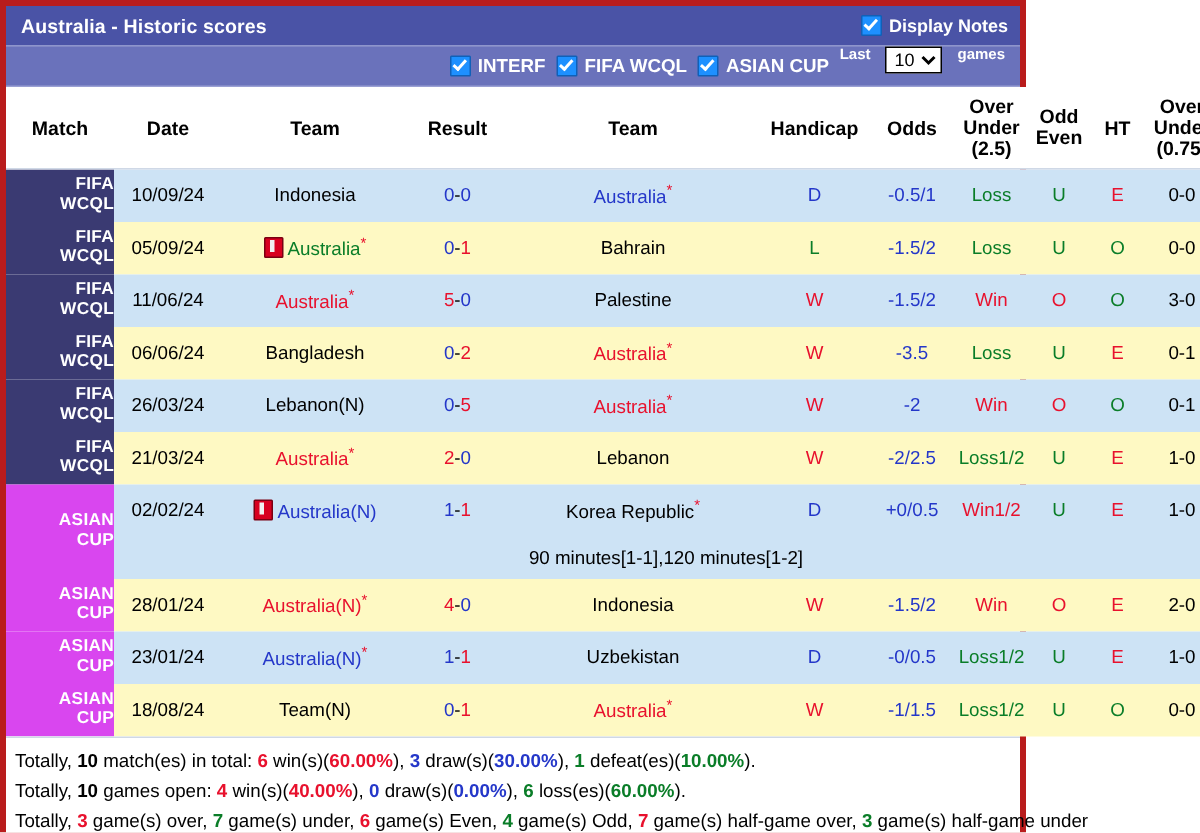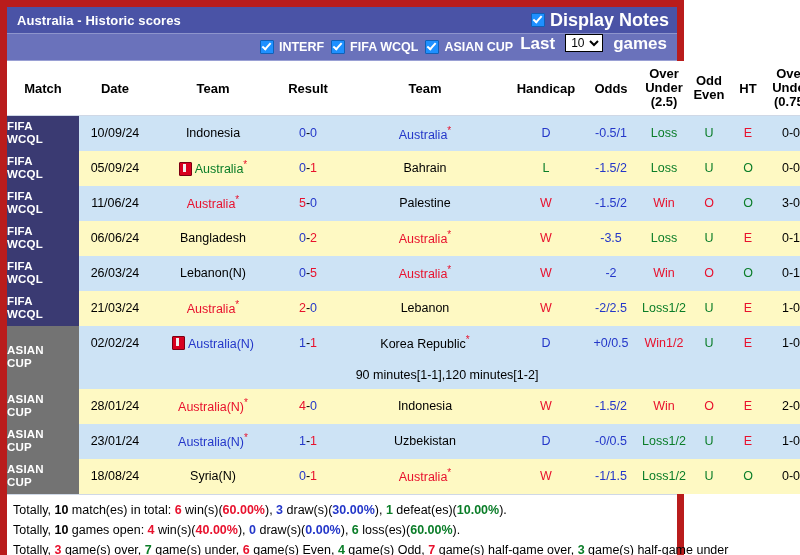--- a/index.html
+++ b/index.html
@@ -4,41 +4,41 @@
 <style>
   html,body{margin:0;padding:0;}
   body{
     width:800px;height:555px;
     background:#ffffff;
     font-family:"Liberation Sans", sans-serif;
     font-size:12px;
     color:#000;
     overflow:hidden;
   }
-  .wrap{width:684px;height:555px;position:relative;box-sizing:border-box;border:7px solid #b91c1c;}
+  .wrap{width:684px;height:555px;position:relative;box-sizing:border-box;border:4px solid #b91c1c;}
 
   
   .titlebar{
     height:27px;background:#4a53a6;
     display:flex;align-items:center;justify-content:space-between;
     padding:0 8px 0 10px;box-sizing:border-box;
     border-bottom:1px solid #8e95cc;
   }
   .titlebar .ttl{color:#fff;font-weight:bold;font-size:13px;letter-spacing:.1px;}
-  .notes{display:flex;align-items:center;gap:5px;color:#fff;font-weight:bold;font-size:18px;}
+  .notes{display:flex;align-items:center;gap:5px;color:#fff;font-weight:bold;font-size:12px;}
 
   
   .filterbar{
     height:27px;background:#6a72bb;
     display:flex;justify-content:flex-end;
     padding:0 10px 0 0;box-sizing:border-box;gap:7px;
     border-bottom:1px solid #9aa0d4;
   }
   .filterbar .f{display:flex;align-items:center;gap:5px;color:#fff;font-weight:bold;font-size:12.5px;}
-  .filterbar .lastlbl,.filterbar .gameslbl{color:#fff;font-weight:bold;font-size:17px;}
+  .filterbar .lastlbl,.filterbar .gameslbl{color:#fff;font-weight:bold;font-size:10px;}
   .sel{
     font-family:"Liberation Sans",sans-serif;font-size:12px;
     border:1px solid #000;background:#fff;padding:0 1px;height:18px;
     margin:0 3px;
   }
 
   
   .cb{
     width:12px;height:12px;background:#1e90ff;border:1px solid #1060b8;
     display:inline-block;position:relative;border-radius:1px;flex:none;
@@ -58,24 +58,24 @@
   .ou small{display:block;font-weight:bold;font-size:13px;line-height:14px;}
 
   td{padding:0;text-align:center;vertical-align:middle;font-size:12.5px;}
   tbody tr{height:35px;}
   tr.r0 td{background:#cde3f5;}
   tr.r1 td{background:#fef9c3;}
   tr.r0 td.badge, tr.r1 td.badge{padding:0;}
 
   .badge{
     color:#fff;font-weight:bold;font-size:11.5px;line-height:13px;
-    text-align:left;letter-spacing:.2px;
+    text-align:right;letter-spacing:.2px;
   }
   .badge.wcql{background:#3a3a72;}
-  .badge.acup{background:#737373;margin-left:16px;}
+  .badge.acup{background:#d946ef;margin-left:16px;}
 
   .teamcell{text-align:center;}
   .note-row td{font-size:12.5px;color:#000;text-align:center;}
 
   
   .c-red{color:#e8112d;}
   .c-blue{color:#2437c9;}
   .c-green{color:#0a7d28;}
   .c-black{color:#000;}
   .star{color:#e8112d;font-size:10px;vertical-align:super;}
@@ -295,21 +295,21 @@
           <td class="c-blue">-0/0.5</td>
           <td class="c-green">Loss1/2</td>
           <td class="c-green">U</td>
           <td class="c-red">E</td>
           <td class="c-black">1-0</td>
           <td class="c-red">O</td>
         </tr>
         <tr class="r1">
           <td class="badge acup">ASIAN<br>CUP</td>
           <td>18/08/24</td>
-          <td class="teamcell"><span class="c-black">Syria(N)</span></td>
+          <td class="teamcell"><span class="c-black">Team(N)</span></td>
           <td><span class="c-blue">0</span><span class="c-black">-</span><span class="c-red">1</span></td>
           <td class="teamcell" colspan="2"><span class="c-red">Australia</span><span class="star">*</span></td>
           <td class="c-red">W</td>
           <td class="c-blue">-1/1.5</td>
           <td class="c-green">Loss1/2</td>
           <td class="c-green">U</td>
           <td class="c-green">O</td>
           <td class="c-black">0-0</td>
           <td class="c-green">U</td>
         </tr>

